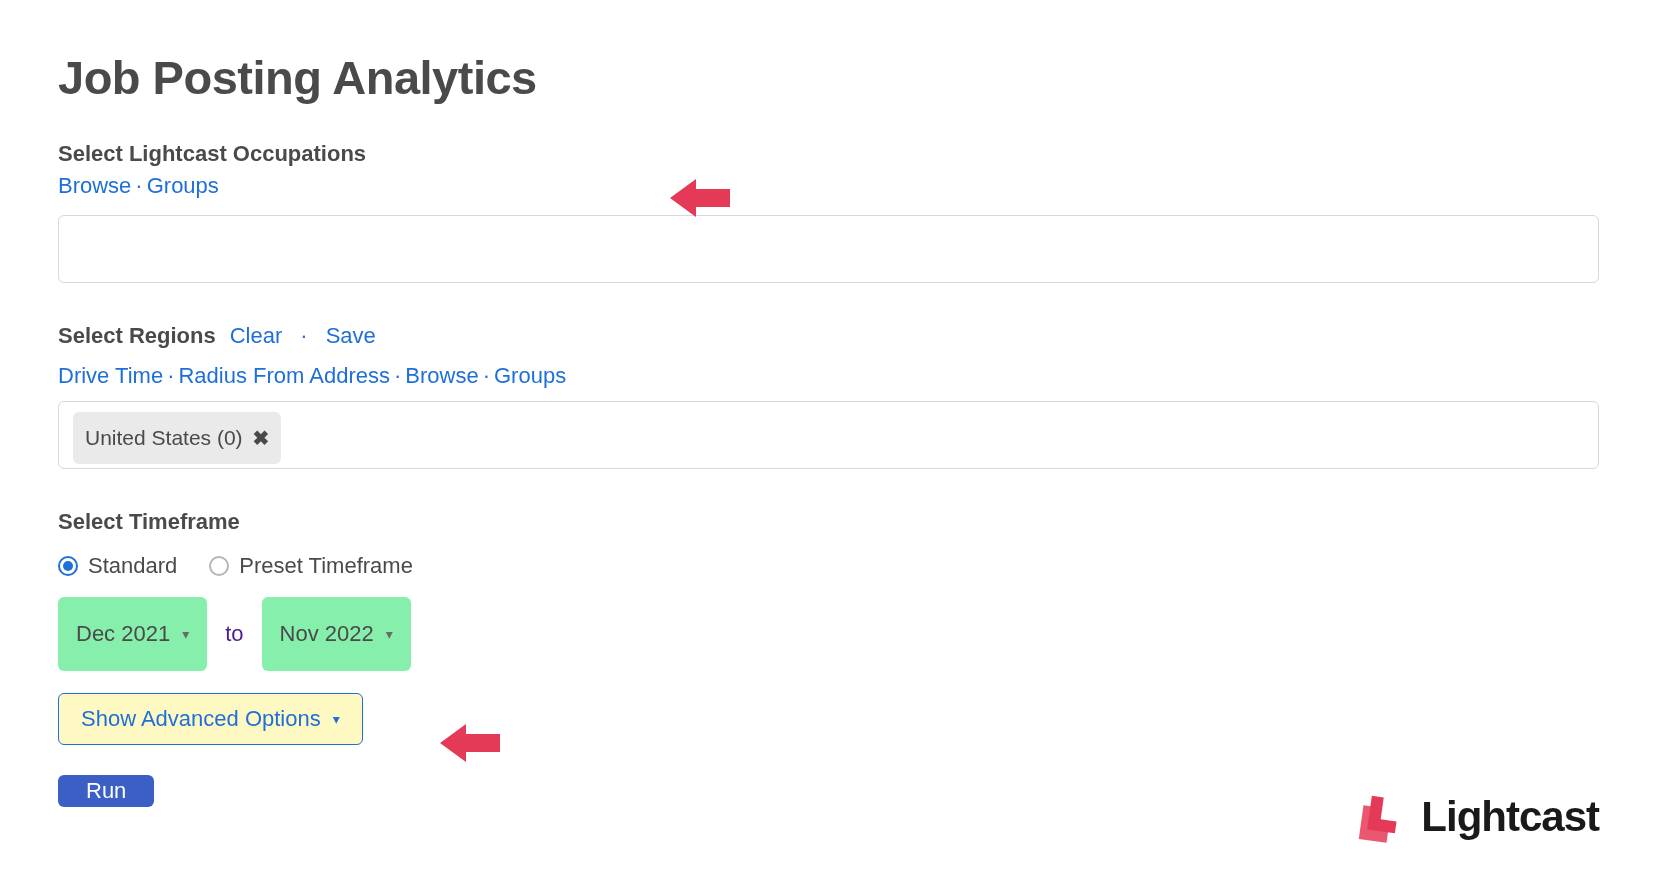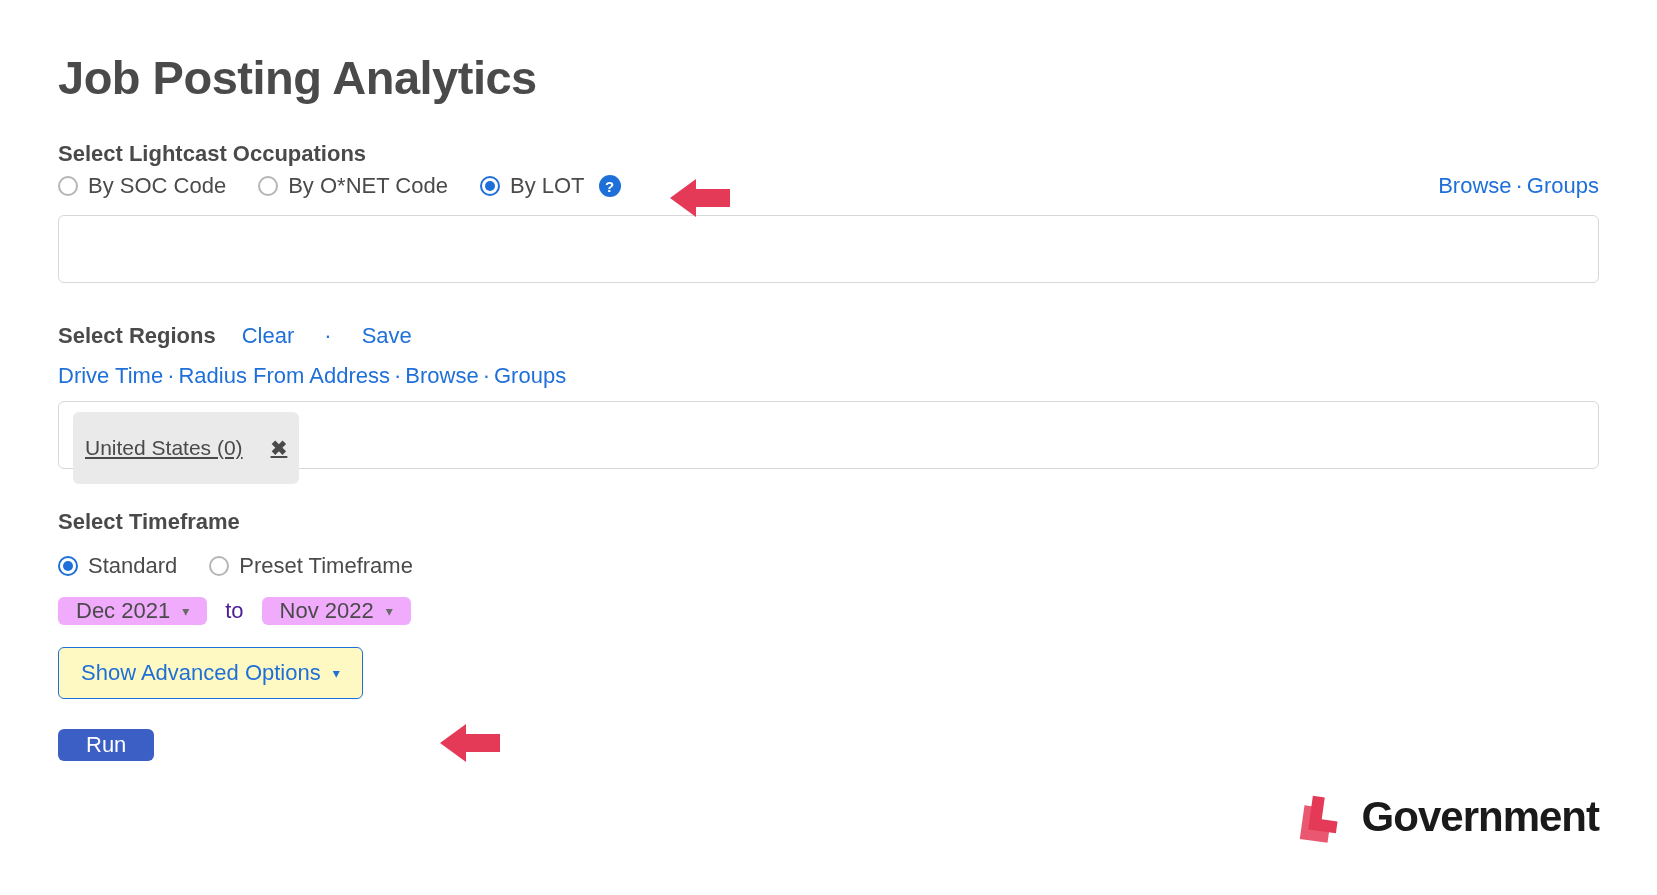--- a/index.html
+++ b/index.html
@@ -1,44 +1,44 @@
 <!DOCTYPE html>
 <html><head>
 <meta charset="utf-8">
 <style>
   * { box-sizing: border-box; margin: 0; padding: 0; }
   html, body { width: 1657px; height: 895px; font-family: "Segoe UI", Arial, Helvetica, sans-serif; background: #fff; color: #3a3a3a; }
   .page { padding: 50px 58px 40px 58px; position: relative; height: 100%; }
 
   h1.page-title { font-size: 47px; font-weight: 700; color: #4a4a4a; margin-bottom: 36px; letter-spacing: -0.5px; }
 
-  .section-header { display:flex; align-items:center; gap:26px; margin-bottom:14px; }
+  .section-header { display:flex; align-items:center; gap:14px; margin-bottom:14px; }
   .section-label { font-size: 22px; font-weight: 600; color: #4a4a4a; }
 
   .link { color: #1f6fd9; font-size: 22px; cursor: pointer; }
   .dot-sep { color: #1f6fd9; font-size: 22px; margin: 0 4px; }
 
   .row { display:flex; align-items:center; justify-content:space-between; margin-bottom:12px; flex-wrap:wrap; }
   .radio-group { display:flex; align-items:center; gap:32px; }
   .radio-opt { display:flex; align-items:center; gap:10px; font-size:22px; color:#4a4a4a; cursor:pointer; }
   .radio-circle { width:20px; height:20px; border:2px solid #b5b5b5; border-radius:50%; display:inline-flex; align-items:center; justify-content:center; }
   .radio-opt.selected .radio-circle { border-color:#1f6fd9; }
   .radio-opt.selected .radio-circle::after { content:""; width:10px; height:10px; background:#1f6fd9; border-radius:50%; }
 
   .help-badge { width:22px; height:22px; border-radius:50%; background:#1f6fd9; color:#fff; display:inline-flex; align-items:center; justify-content:center; font-size:15px; font-weight:700; margin-left:4px; }
 
   .right-links { display:flex; align-items:flex-end; font-size:22px; }
 
   .big-input-box { width:100%; height:68px; border:1px solid #d8d8d8; border-radius:6px; margin-top:16px; margin-bottom:40px; padding:10px 14px; display:flex; align-items:center; gap:8px; flex-wrap:wrap; }
 
-  .chip { background:#eaeaea; border-radius:6px; padding:24px 12px; display:inline-flex; align-items:center; gap:28px; font-size:21px; color:#4a4a4a;text-decoration:underline; }
+  .chip { background:#eaeaea; border-radius:6px; padding:14px 12px; display:inline-flex; align-items:center; gap:10px; font-size:21px; color:#4a4a4a; }
   .chip .x { font-weight:700; cursor:pointer; font-size:20px; }
 
   .timeframe-row { display:flex; align-items:center; gap:18px; margin-top:8px; margin-bottom:22px; }
-  .select-box { background:#f0abfc; border-radius:6px; padding:1px 18px; display:inline-flex; align-items:center; gap:12px; font-size:22px; color:#4a4a4a; cursor:pointer; }
+  .select-box { background:#86efac; border-radius:6px; padding:24px 18px; display:inline-flex; align-items:center; gap:12px; font-size:22px; color:#4a4a4a; cursor:pointer; }
   .select-box .chev { font-size:14px; color:#6a6a6a; }
   .to-text { font-size:22px; color:#4c1d95; }
 
   .adv-btn { border:1px solid #1f6fd9; color:#1f6fd9; background:#fef9c3; border-radius:6px; padding:12px 22px; font-size:22px; display:inline-flex; align-items:center; gap:12px; cursor:pointer; margin-bottom:30px; }
   .adv-btn .chev { font-size:14px; }
 
   .run-btn { background:#3b5fc4; color:#fff; border:none; border-radius:6px; padding:3px 28px; font-size:22px; cursor:pointer; }
 
   
   .arrow { position:absolute; display:flex; align-items:center; color:#e53958; pointer-events:none; }
@@ -56,35 +56,20 @@
 <body>
 
 <div class="page">
 
   <h1 class="page-title">Job Posting Analytics</h1>
 
   <div class="section-block">
     <div class="section-label">Select Lightcast Occupations</div>
 
     <div class="row sub-row">
-      <div class="radio-group">
-        <div class="radio-opt">
-          <span class="radio-circle"></span>
-          <span>By SOC Code</span>
-        </div>
-        <div class="radio-opt">
-          <span class="radio-circle"></span>
-          <span>By O*NET Code</span>
-        </div>
-        <div class="radio-opt selected">
-          <span class="radio-circle"></span>
-          <span>By LOT</span>
-          <span class="help-badge">?</span>
-        </div>
-      </div>
       <div class="right-links">
         <span class="link">Browse</span>
         <span class="dot-sep">·</span>
         <span class="link">Groups</span>
       </div>
     </div>
 
     <div class="big-input-box">
       <input class="inline-input" style="">
     </div>
@@ -162,16 +147,16 @@
     <svg width="60" height="46" viewBox="0 0 60 46">
       <polygon fill="#e53958" points="0,23 26,4 26,14 60,14 60,32 26,32 26,42"></polygon>
     </svg>
   </div>
 
   <div class="logo">
     <svg width="56" height="56" viewBox="0 0 56 56">
       <path fill="#e53958" d="M18 8 L30 8 L30 30 L46 30 L46 42 L18 42 Z" transform="rotate(8 28 28)"></path>
       <path fill="#e53958" opacity="0.85" d="M10 18 L22 18 L22 40 L38 40 L38 52 L10 52 Z" transform="rotate(8 24 35)"></path>
     </svg>
-    <span class="logo-text">Government</span>
+    <span class="logo-text">Lightcast</span>
   </div>
 
 </div>
 
 </body></html>

